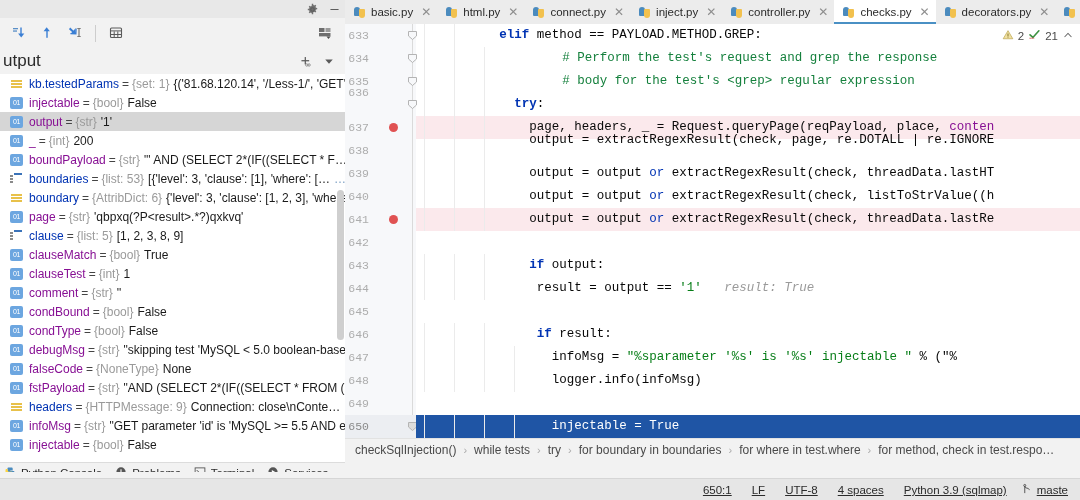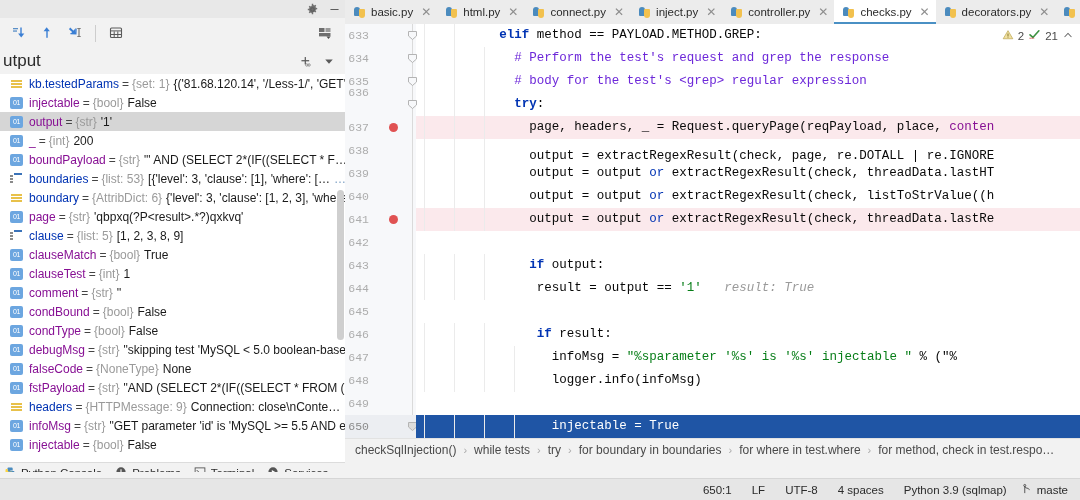--- a/index.html
+++ b/index.html
@@ -91,36 +91,36 @@
 
   .code-scroll{position:absolute;left:71px;top:0;width:664px;height:414px;overflow:hidden;}
   .cline{position:absolute;left:0;height:23px;line-height:23px;white-space:pre;font-family:"Liberation Mono",monospace;font-size:12.5px;color:#080808;}
   .rowbg{position:absolute;left:0;width:1009px;height:23px;}
   .rowbg.bp{background:#fbe9ec;border-radius:0;left:0;top:auto;}
   .rowbg.selected{background:#1f55a5;}
   .indent{position:absolute;top:0;width:1px;height:23px;background:#ebebeb;}
 
   .kw{color:#0033b3;font-weight:bold;}
   .kw2{color:#0033b3;}
-  .cm{color:#6d28d9;font-style:normal;}
+  .cm{color:#15803d;font-style:normal;margin-left:48px;}
   .st{color:#067d17;}
   .pm{color:#871094;}
   .onsel{color:#ffffff;}
   .hint{color:#9a9a9a;font-style:italic;}
 
   .inspect{position:absolute;right:6px;top:4px;display:flex;align-items:center;gap:4px;font-size:11.5px;color:#4a4a4a;z-index:20;background:#fff;padding-left:4px;}
 
   .breadcrumbs{position:absolute;left:0;top:438px;width:735px;height:22px;background:#f2f2f2;border-top:1px solid #e2e2e2;display:flex;align-items:center;padding-left:10px;overflow:hidden;}
   .crumb{font-size:12px;color:#4a4a4a;white-space:nowrap;}
   .crumb-sep{color:#aaa;margin:0 7px;font-size:11px;}
 
   .ed-bottomline{position:absolute;left:0;top:460px;width:735px;height:12px;background:#f2f2f2;}
 
   
-  .statusbar{position:absolute;left:0;top:478px;width:1080px;height:22px;background:#e6e6e6;border-top:1px solid #d6d6d6;display:flex;align-items:center;}
+  .statusbar{position:absolute;left:0;top:478px;width:1080px;height:22px;background:#e6e6e6;border-top:1px solid #d6d6d6;display:flex;align-items:center;text-decoration:underline;}
   .sb-right{margin-left:auto;display:flex;align-items:center;gap:0;padding-right:6px;}
   .sb-item{font-size:11.5px;color:#2b2b2b;padding:0 10px;white-space:nowrap;}
   .sb-branch{display:flex;align-items:center;gap:4px;padding:0 6px 0 4px;font-size:11.5px;color:#2b2b2b;}
 
   .gap-strip{position:absolute;left:0;top:472px;width:1080px;height:6px;background:#f2f2f2;}
 </style>
 </head>
 <body>
 
 <div class="app">
@@ -554,21 +554,21 @@
           <div class="indent" style="top: 69px; left: 68.16px;"></div>
           <div class="cline" style="top: 69px; left: 98.24px;"><span class="kw">try</span><span>:</span></div>
           <div class="rowbg bp" style="top: 92px;"></div>
           <div class="indent" style="top: 92px; left: 8px;"></div>
           <div class="indent" style="top: 92px; left: 38.08px;"></div>
           <div class="indent" style="top: 92px; left: 68.16px;"></div>
           <div class="cline" style="top: 92px; left: 113.28px;"><span>page, headers, _ = Request.queryPage(reqPayload, place, </span><span class="pm">conten</span></div>
           <div class="indent" style="top: 115px; left: 8px;"></div>
           <div class="indent" style="top: 115px; left: 38.08px;"></div>
           <div class="indent" style="top: 115px; left: 68.16px;"></div>
-          <div class="cline" style="top: 121px; left: 113.28px; text-align: right;"><span>output = extractRegexResult(check, page, re.DOTALL | re.IGNORE</span></div>
+          <div class="cline" style="top: 105px; left: 113.28px; text-align: right;"><span>output = extractRegexResult(check, page, re.DOTALL | re.IGNORE</span></div>
           <div class="indent" style="top: 138px; left: 8px;"></div>
           <div class="indent" style="top: 138px; left: 38.08px;"></div>
           <div class="indent" style="top: 138px; left: 68.16px;"></div>
           <div class="cline" style="top: 138px; left: 113.28px;"><span>output = output </span><span class="kw2">or</span><span> extractRegexResult(check, threadData.lastHT</span></div>
           <div class="indent" style="top: 161px; left: 8px;"></div>
           <div class="indent" style="top: 161px; left: 38.08px;"></div>
           <div class="indent" style="top: 161px; left: 68.16px;"></div>
           <div class="cline" style="top: 161px; left: 113.28px;"><span>output = output </span><span class="kw2">or</span><span> extractRegexResult(check, listToStrValue((h</span></div>
           <div class="rowbg bp" style="top: 184px;"></div>
           <div class="indent" style="top: 184px; left: 8px;"></div>

